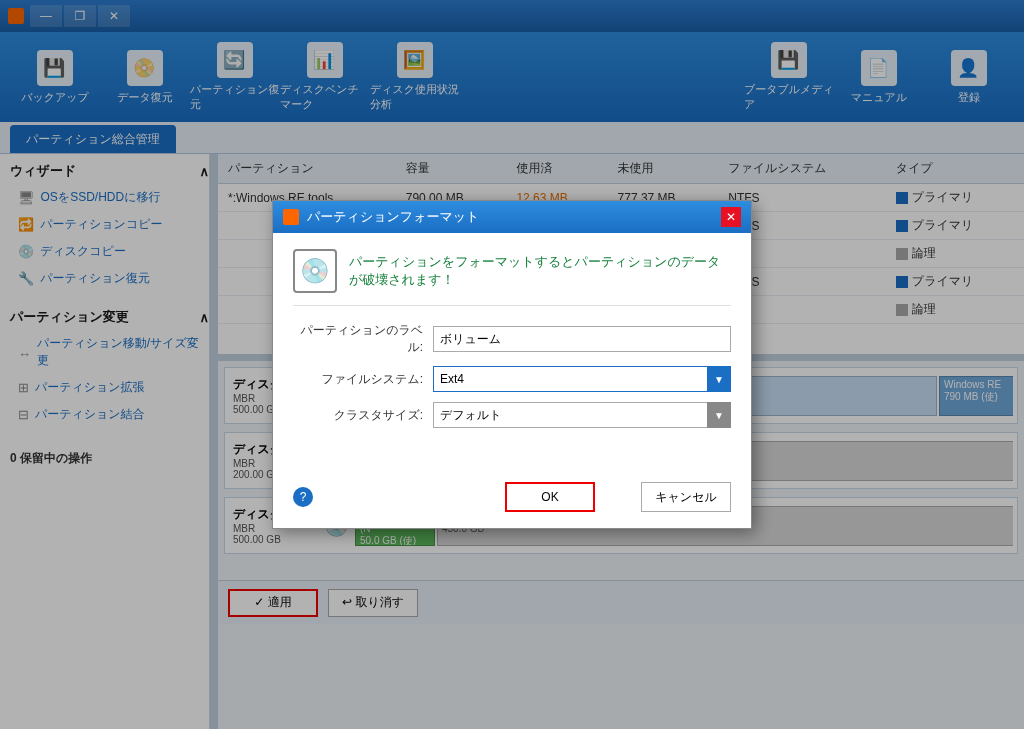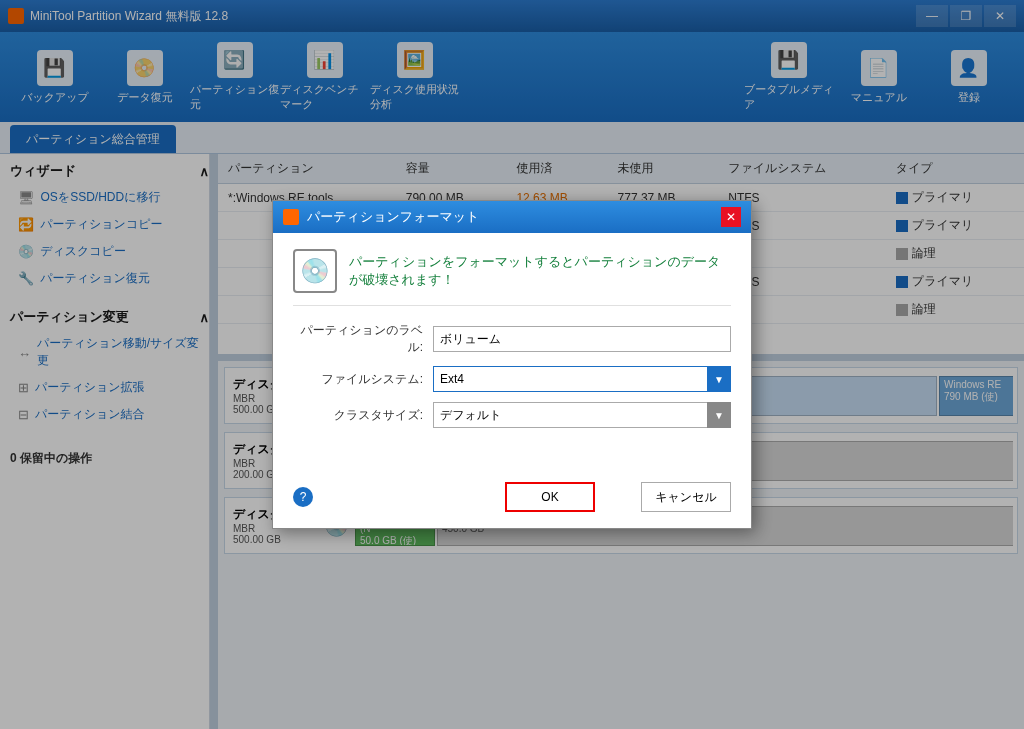--- a/index.html
+++ b/index.html
@@ -404,21 +404,20 @@
       font-size: 12px;
       font-weight: bold;
       color: #333;
     }
   </style>
 </head>
 <body>
 
 <div class="title-bar">
   <span class="title-bar-icon"></span>
-  <span class="title-bar-title">MiniTool Partition Wizard 無料版 12.8</span>
   <div class="title-bar-controls">
     <button class="title-bar-btn">—</button>
     <button class="title-bar-btn">❐</button>
     <button class="title-bar-btn close">✕</button>
   </div>
 </div>
 
 <div class="toolbar">
   <div class="toolbar-item">
     <div class="toolbar-icon">💾</div>
@@ -610,20 +609,24 @@
           <div style="width: 28px; height: 40px; display: flex; align-items: center; justify-content: center; font-size: 20px; flex-shrink: 0;">💿</div>
           <div style="flex: 1 1 0%; display: flex; height: 40px; gap: 2px; overflow: hidden;">
             <div class="disk-partition" style="width: 80px; flex-shrink: 0; background: rgb(92, 184, 92); color: white; font-size: 10px; padding: 2px 4px; border: 1px solid rgba(0, 0, 0, 0.2); white-space: pre-line; align-items: flex-start; justify-content: flex-start; height: 40px; overflow: hidden; display: flex; flex-direction: column;">F:ボリューム(N
 50.0 GB (使)</div>
             <div class="disk-partition" style="width: 600px; flex-shrink: 0; background: rgb(216, 216, 216); color: rgb(85, 85, 85); font-size: 10px; padding: 2px 4px; border: 1px solid rgba(0, 0, 0, 0.2); white-space: pre-line; align-items: flex-start; justify-content: flex-start; height: 40px; overflow: hidden; display: flex; flex-direction: column;">(未割り当て)
 450.0 GB</div>
           </div>
         </div>
       </div>
 
+    <div class="bottom-bar">
+      <button class="btn-apply">✓ 適用</button>
+      <button class="btn-discard">↩ 取り消す</button>
+    </div>
   </div>
 </div>
 
 <div class="modal-overlay">
   <div class="modal">
     <div class="modal-title-bar">
       <div class="modal-title-icon"></div>
       <span class="modal-title-text">パーティションフォーマット</span>
       <button class="modal-close-btn">✕</button>
     </div>

